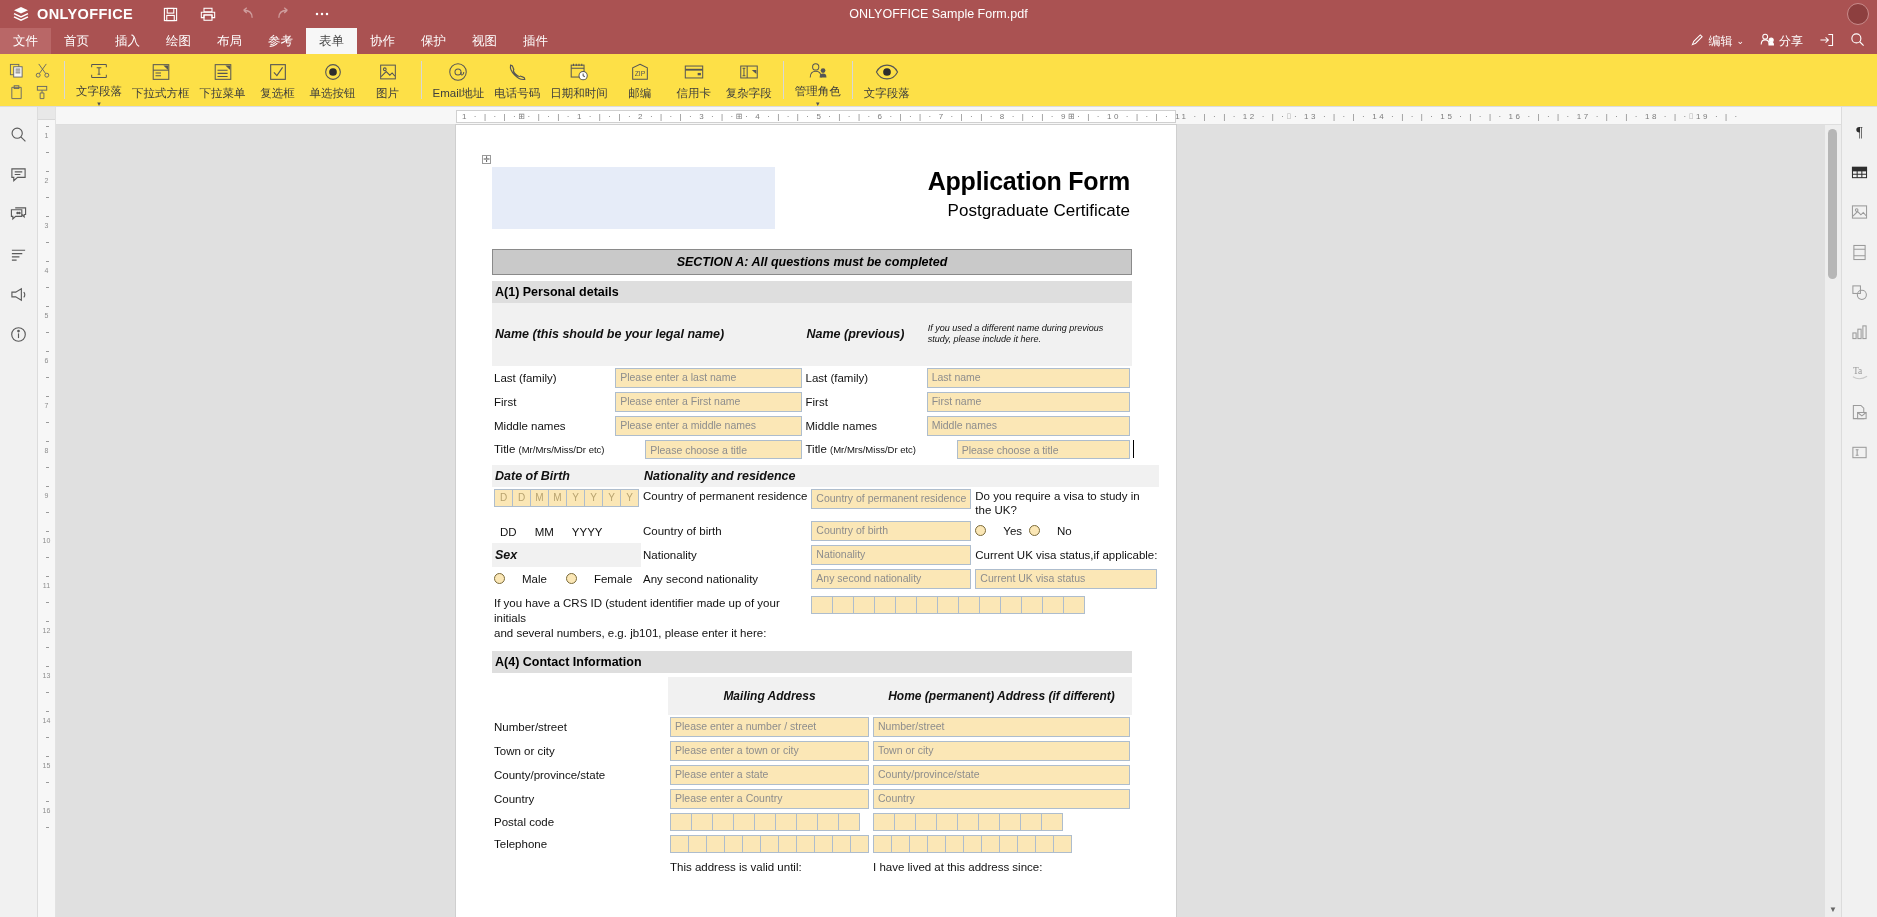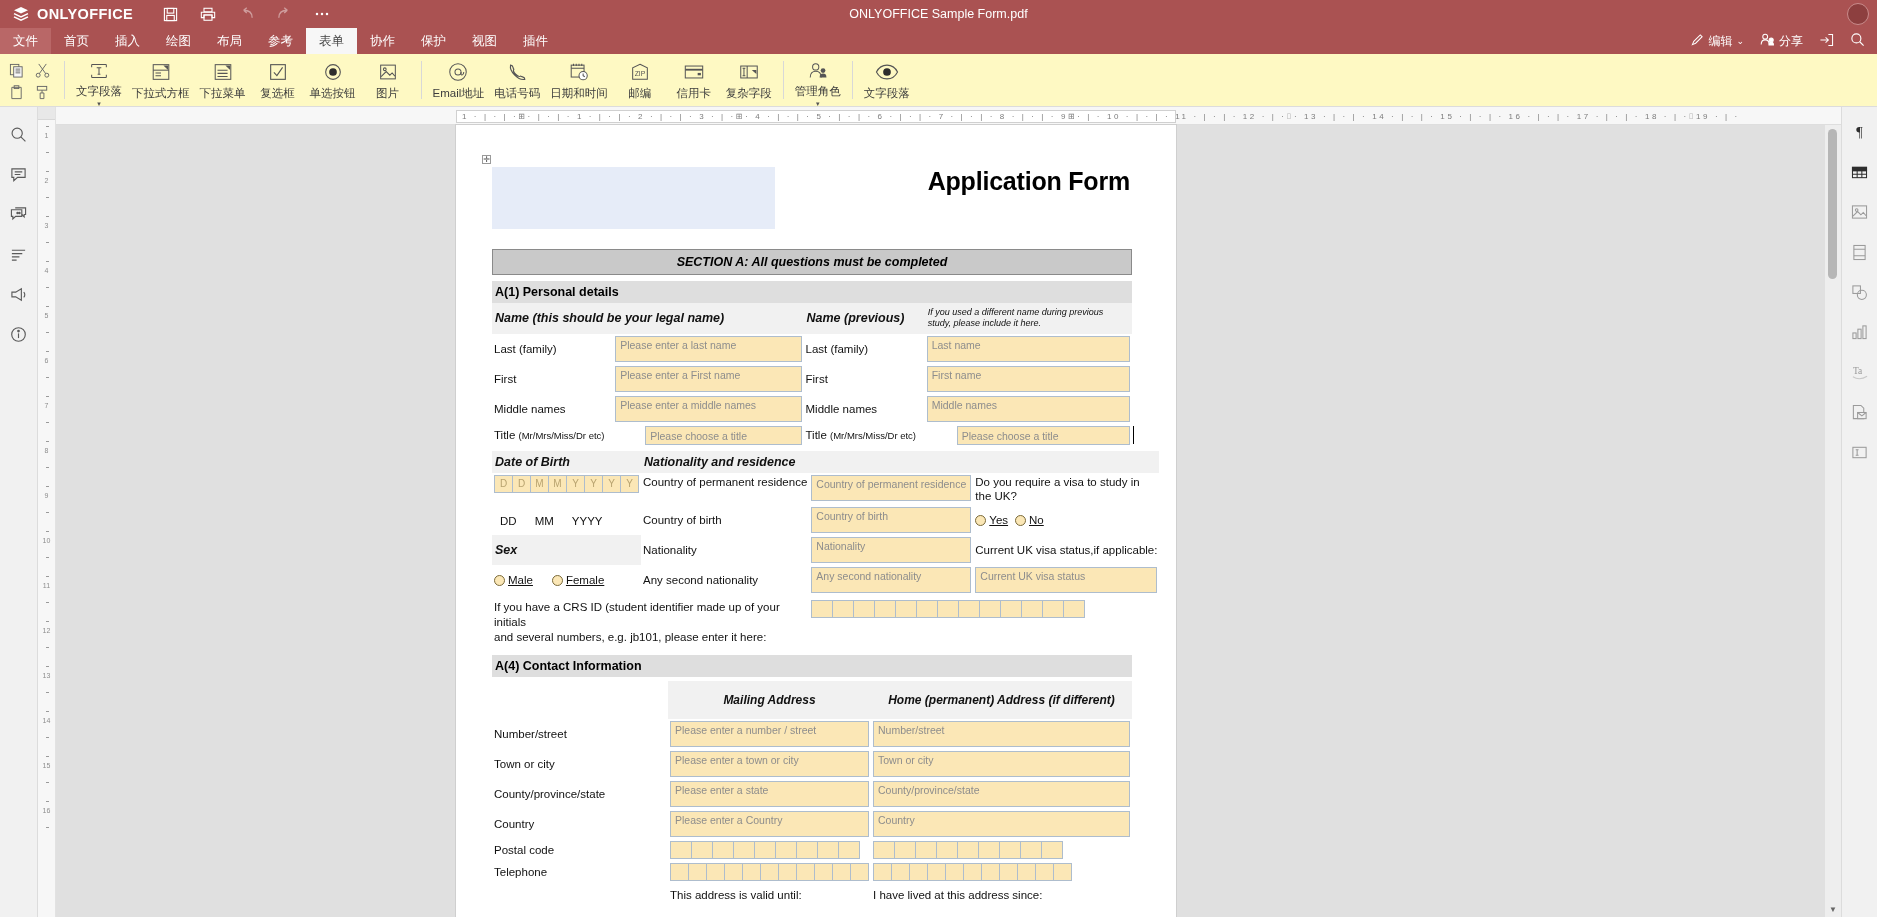--- a/index.html
+++ b/index.html
@@ -47,21 +47,21 @@
   .tab.active { background: #f7f7f7; color: #444444; }
   .tabbar-right {
     margin-left: auto; display: flex; align-items: center; gap: 16px;
     padding-right: 12px; color: #fff; font-size: 12px;
   }
   .tb-right-item { display: flex; align-items: center; gap: 4px; cursor: pointer; }
 
   
   .ribbon {
     position: absolute; top: 54px; left: 0; width: 1877px; height: 53px;
-    background: #fef9c3; border-bottom: 1px solid #dcdcdc;
+    background: #fde047; border-bottom: 1px solid #dcdcdc;
     display: flex; align-items: center;
   }
   .clip-group {
     width: 58px; height: 53px; display: flex; flex-wrap: wrap;
     align-content: center; justify-content: center; gap: 2px 6px;
     padding-top: 2px;
   }
   .mini-ico { width: 20px; height: 20px; display:flex; align-items:center; justify-content:center; cursor:pointer; }
   .rb-sep { width: 1px; height: 38px; background: #d8d8d8; margin: 0 6px; }
   .rb-btn {
@@ -166,38 +166,38 @@
   .shade-bar { background: #f1f1f1; }
 
   table.ftab { width: 100%; border-collapse: collapse; font-size: 11.5px; color: #111; }
   table.ftab td { padding: 2px 2px; vertical-align: middle; }
   .lbl-cell { font-size: 11.5px; color: #111; white-space: nowrap; }
   .lbl-small { font-size: 9.5px; }
   .ital-hdr { font-style: italic; font-weight: bold; font-size: 12.5px; }
   .note-it { font-style: italic; font-size: 9px; line-height: 1.25; color: #111; }
 
   .field {
-    background: #fbe7b6; border: 1px solid #aebdcd; height: 26px;
+    background: #fbe7b6; border: 1px solid #aebdcd; height: 20px;
     font-size: 10.5px; color: #8d8d8d; padding: 1px 4px; line-height: 15px;
     display: block; overflow: hidden; white-space: nowrap;
   }
   .field.tall { height: 19px; line-height: 16px; margin-left: 30px; }
 
   .combs { display: flex; gap: 0; }
   .comb {
     width: 19px; height: 18px; background: #fbe7b6; border: 1px solid #aebdcd;
     margin-left: -1px; font-size: 10px; color: #b8a36f; text-align: center; line-height: 16px;
   }
   .comb:first-child { margin-left: 0; }
   .comb.wide { width: 22px; }
 
   .dd-labels { font-size: 11.5px; color: #111; display: flex; padding-left: 6px; gap: 18px; margin-top: 2px; }
 
   .radio-row { display: flex; align-items: center; gap: 7px; font-size: 11.5px; }
-  .radio { display: flex; align-items: center; gap: 3px; text-decoration: underline; }
+  .radio { display: flex; align-items: flex-start; gap: 17px; }
   .radio-dot {
     width: 11px; height: 11px; border-radius: 50%;
     background: #fbe7b6; border: 1px solid #7a6a3a; display: inline-block;
   }
   .ctr-hdr { text-align: center; font-style: italic; font-weight: bold; font-size: 12px; }
 </style>
 </head>
 <body>
 
 <div id="app">
@@ -595,33 +595,34 @@
 
     <div class="page">
       <div class="page-anchor">✛</div>
 
       <div class="doc">
 
         <div class="hdr-row">
           <div class="hdr-logo"></div>
           <div class="hdr-titles">
             <div class="h-title">Application Form</div>
+            <div class="h-sub">Postgraduate Certificate</div>
           </div>
         </div>
 
         <div class="section-bar">SECTION A: All questions must be completed</div>
 
         <div class="sub-bar">A(1) Personal details</div>
 
         <table class="ftab">
           <tbody>
               <tr>
             <td colspan="2" class="ital-hdr shade-bar" style="padding:4px 3px;">Name (this should be your legal name)</td>
             <td class="ital-hdr shade-bar" style="padding:4px 3px;width:108px">Name (previous)</td>
-            <td class="note-it shade-bar" style="padding:4px 3px;width:196px">If you used a different name during previous study, please include it here.</td>
+            <td class="note-it shade-bar" style="padding:20px 3px;width:196px">If you used a different name during previous study, please include it here.</td>
           </tr>
 
           <tr>
             <td class="lbl-cell" style="width:110px"><span>Last (family)</span></td>
             <td style="width:180px">
                   <span class="field">Please enter a last name</span>
                 </td>
             <td class="lbl-cell"><span>Last (family)</span></td>
             <td>
                   <span class="field">Last name</span>

